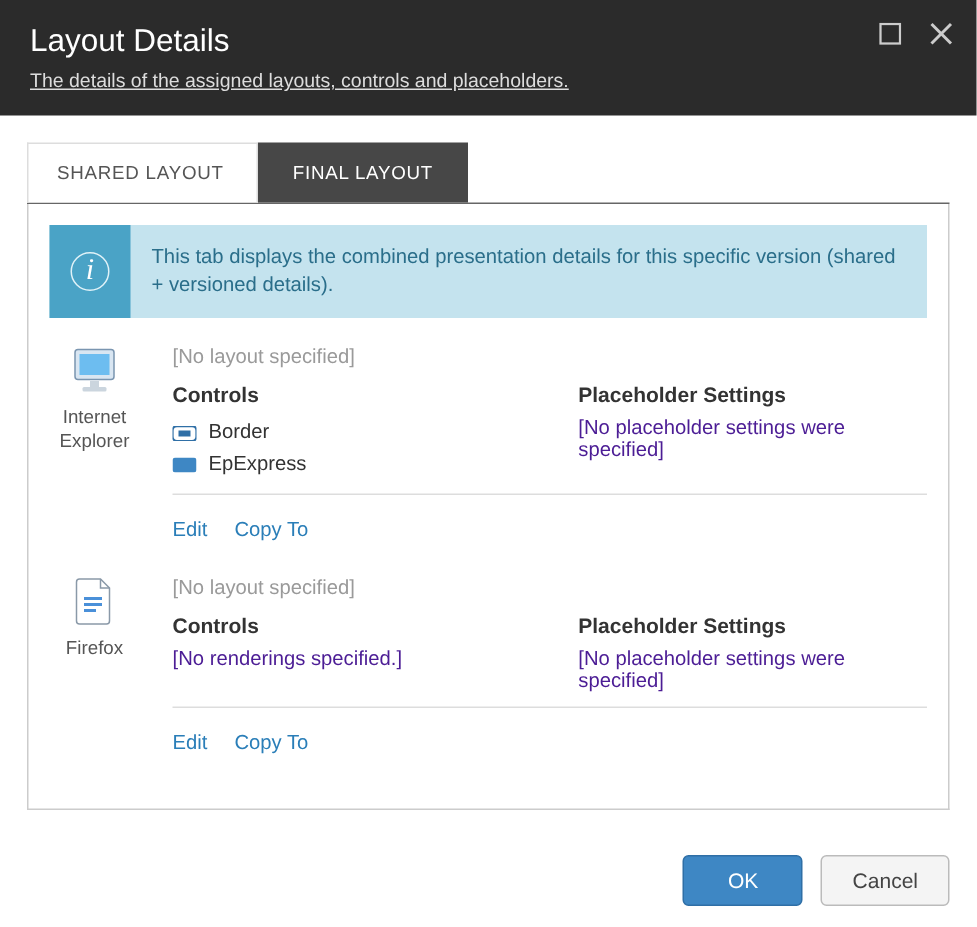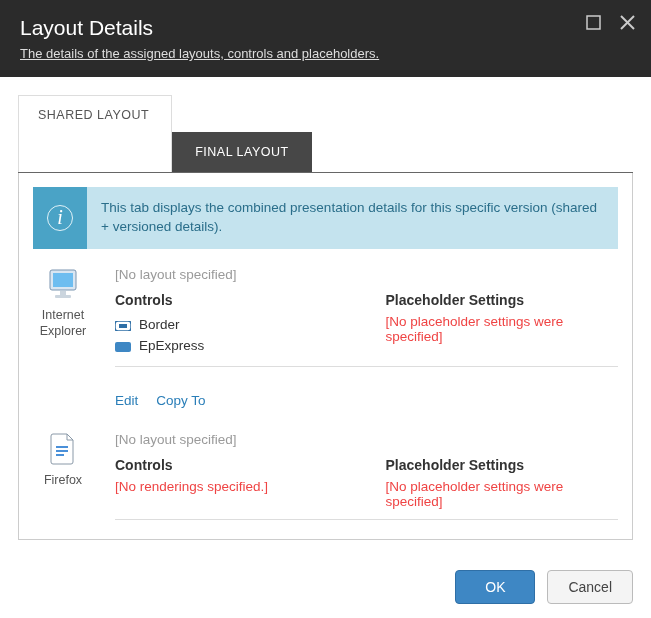--- a/index.html
+++ b/index.html
@@ -66,21 +66,20 @@
     font-size: 12.5px;
     letter-spacing: .5px;
     cursor: pointer;
     background: #fff;
     color: #555;
     border: 1px solid transparent;
   }
   .tab.active {
     background: #474747;
     color: #fff;
-    margin-top: 37px;
   }
   .tab.inactive {
     border: 1px solid #ddd;
     border-bottom: none;
     padding-left: 19px;
   }
   .panel {
     border-left: 1px solid #ccc;
     border-right: 1px solid #ccc;
     border-bottom: 1px solid #ccc;
@@ -145,33 +144,33 @@
     display: flex;
     gap: 38px;
   }
   .col { flex: 1; }
   .col h4 {
     font-size: 14px;
     font-weight: 600;
     color: #333;
     margin-bottom: 6px;
   }
-  .col .empty { color: #ef4444; font-size: 13.5px; }
+  .col .empty { color: #4c1d95; font-size: 13.5px; }
   .control-row {
     display:flex;align-items:center;gap:8px;
     font-size:13.5px;color:#333;
     padding:3px 0;
   }
   .ctl-icon {
     width:16px;height:10px;display:inline-block;
   }
   .actions {
     border-top: 1px solid #ddd;
     margin-top: 10px;
-    padding-top: 26px;
+    padding-top: 15px;
     display:flex;gap:18px;
     font-size:13.5px;
   }
   .actions span { color: #2a7eb8; cursor:pointer; }
   .footer {
     padding: 12px 18px 14px;
     display:flex;justify-content:flex-end;gap:12px;
     background:#fff;
     margin-left:44px;
   }

